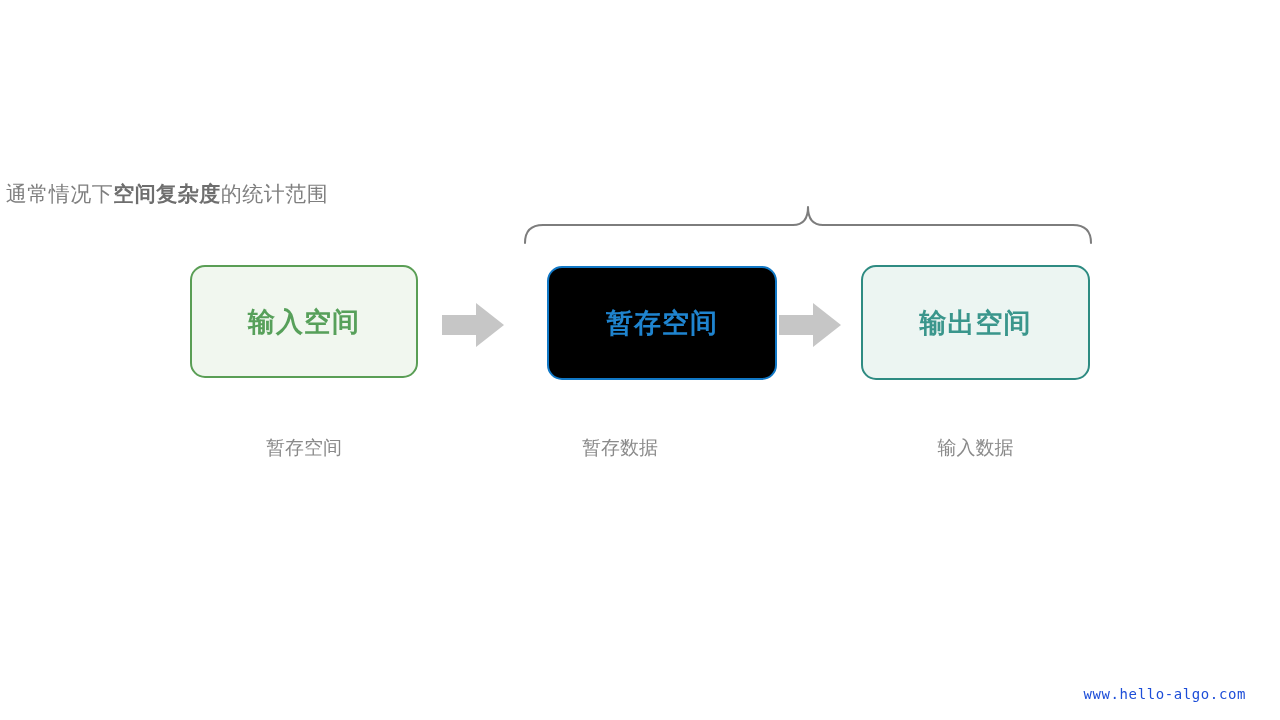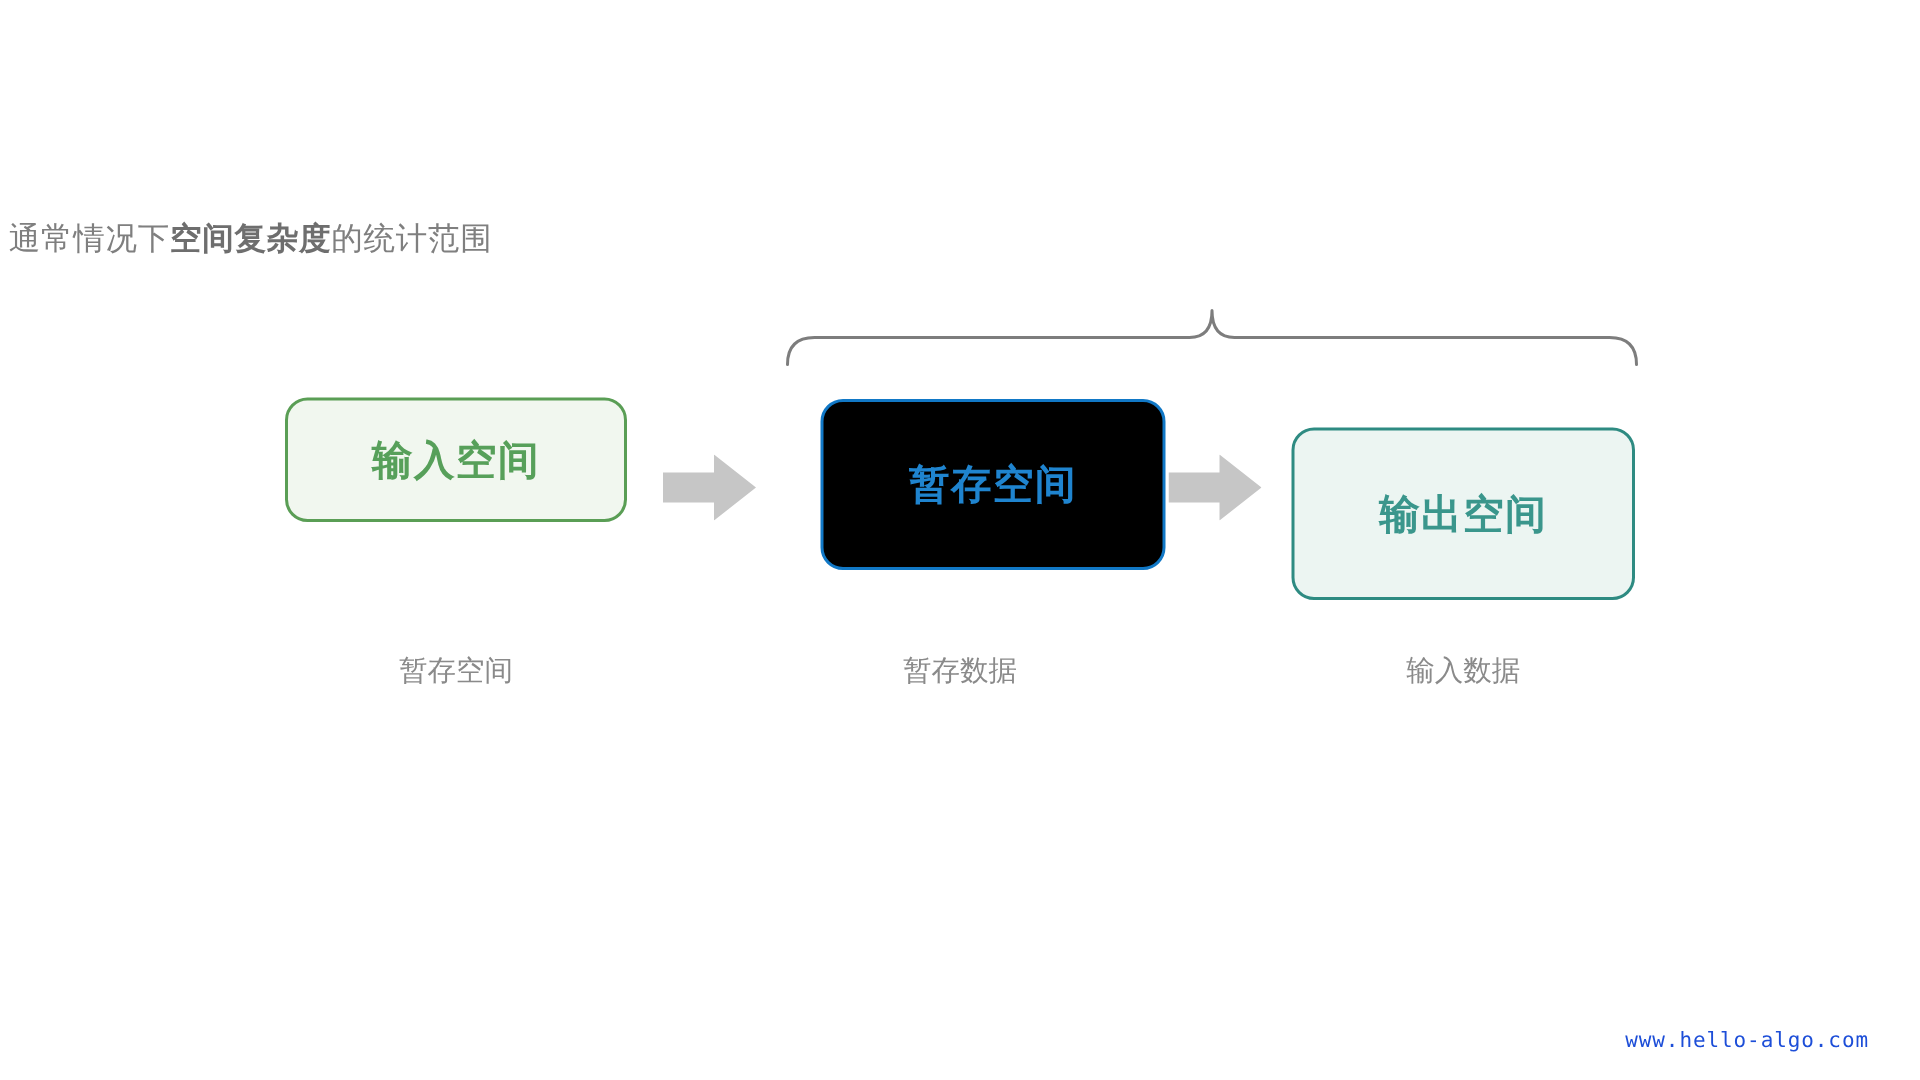--- a/index.html
+++ b/index.html
@@ -35,20 +35,21 @@
     white-space: nowrap;
   }
   .brace-caption .em {
     font-weight: bold;
     color: #6e6e6e;
   }
   .brace-caption-inner {
     display: inline-block;
     position: relative;
     left: -473px;  
+    margin-top: 35px;
   }
 
   
   .brace-svg {
     position: absolute;
     left: 505px;
     top: 195px;
   }
 
   
@@ -60,39 +61,38 @@
     box-sizing: border-box;
     display: flex;
     align-items: center;
     justify-content: center;
     font-size: 27px;
     font-weight: bold;
     letter-spacing: 1px;
   }
   .box-input {
     left: 190px;  top: 265px;
-    width: 228px; height: 83px;
+    width: 228px; height: 113px;
     background: #f1f7ef;
     border-color: #5a9e55;
     color: #57a05a;
   }
   .box-buffer {
     left: 547px;  top: 266px;
     width: 230px; height: 114px;
     background: #000000;
     border-color: #1178c6;
     color: #1f84cf;
   }
   .box-output {
     left: 861px;  top: 265px;
     width: 229px; height: 115px;
     background: #ecf5f2;
     border-color: #2e8b82;
     color: #3a968c;
-    margin-top: 20px;
   }
 
   
   .arrow {
     position: absolute;
     top: 303px;
     width: 62px;
     height: 44px;
   }
   .arrow-1 { left: 442px; }
@@ -100,21 +100,21 @@
 
   
   .caption-col {
     position: absolute;
     text-align: center;
     font-size: 19px;
     color: #8a8a8a;
     line-height: 47px;
   }
   .caption-input  { left: 190px; top: 424px; width: 228px; }
-  .caption-buffer { left: 525px; top: 424px; width: 230px; }
+  .caption-buffer { left: 505px; top: 424px; width: 230px; }
   .caption-output { left: 861px; top: 424px; width: 229px; }
 
   
   .watermark {
     position: absolute;
     right: 34px;
     bottom: 18px;
     font-family: "DejaVu Sans Mono", "Liberation Mono", monospace;
     font-size: 14px;
     color: #1d4ed8;

